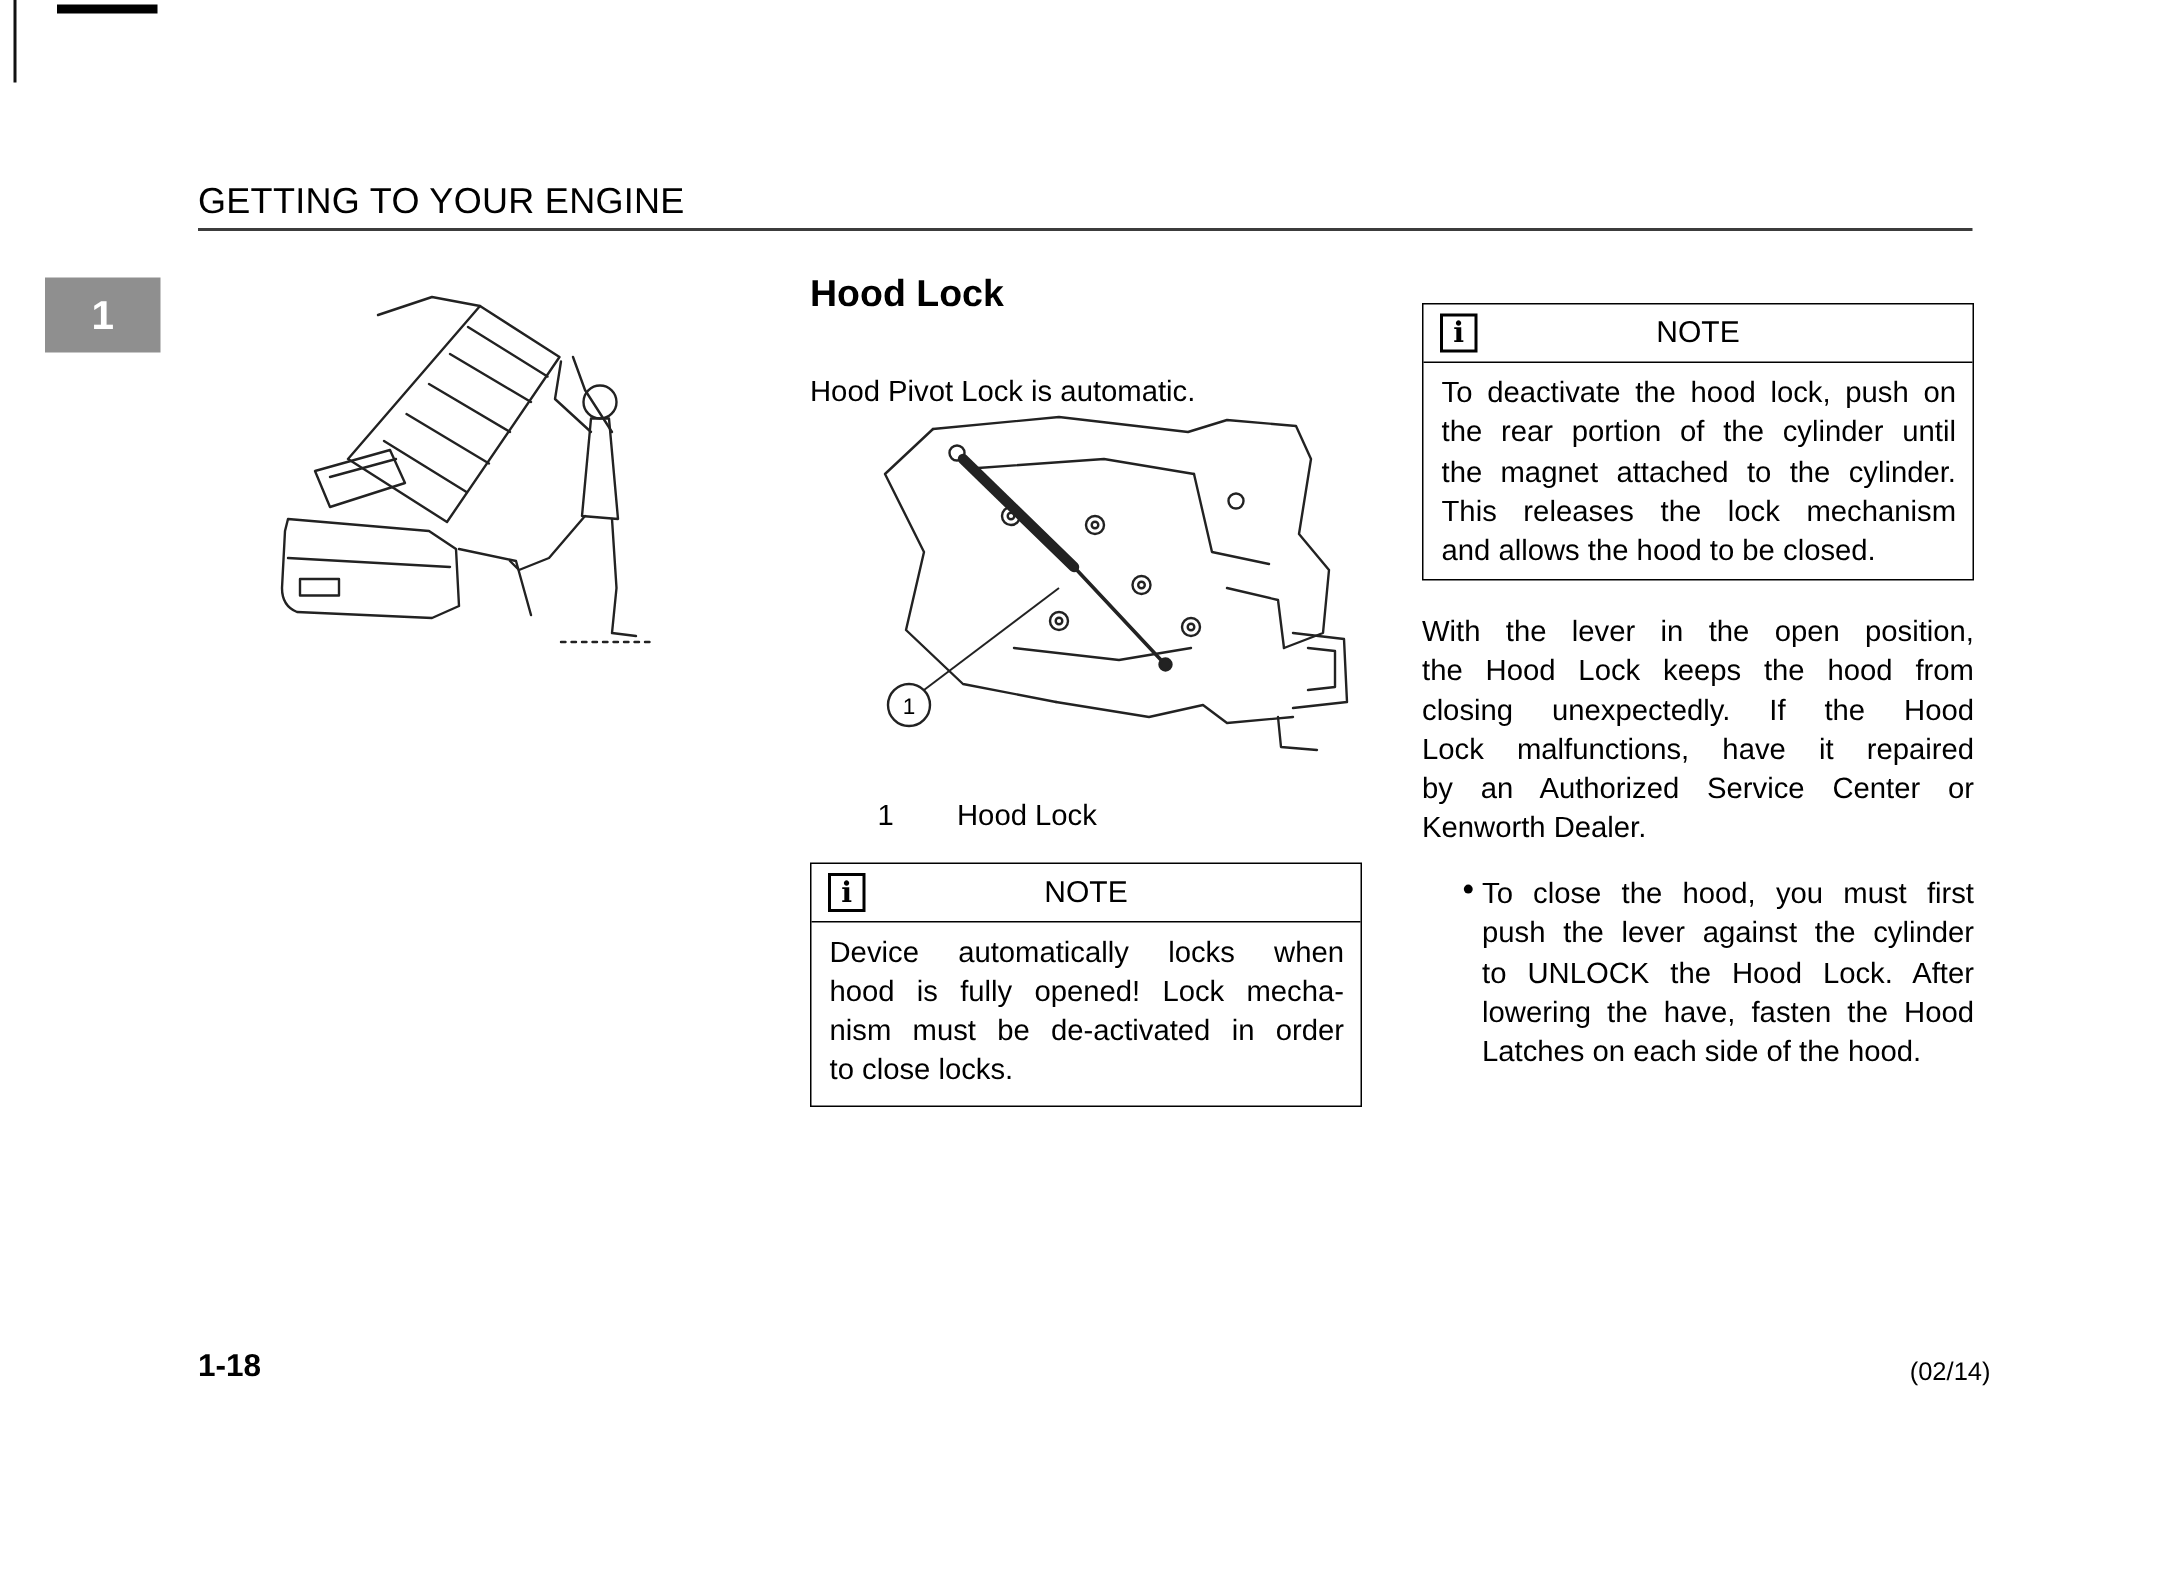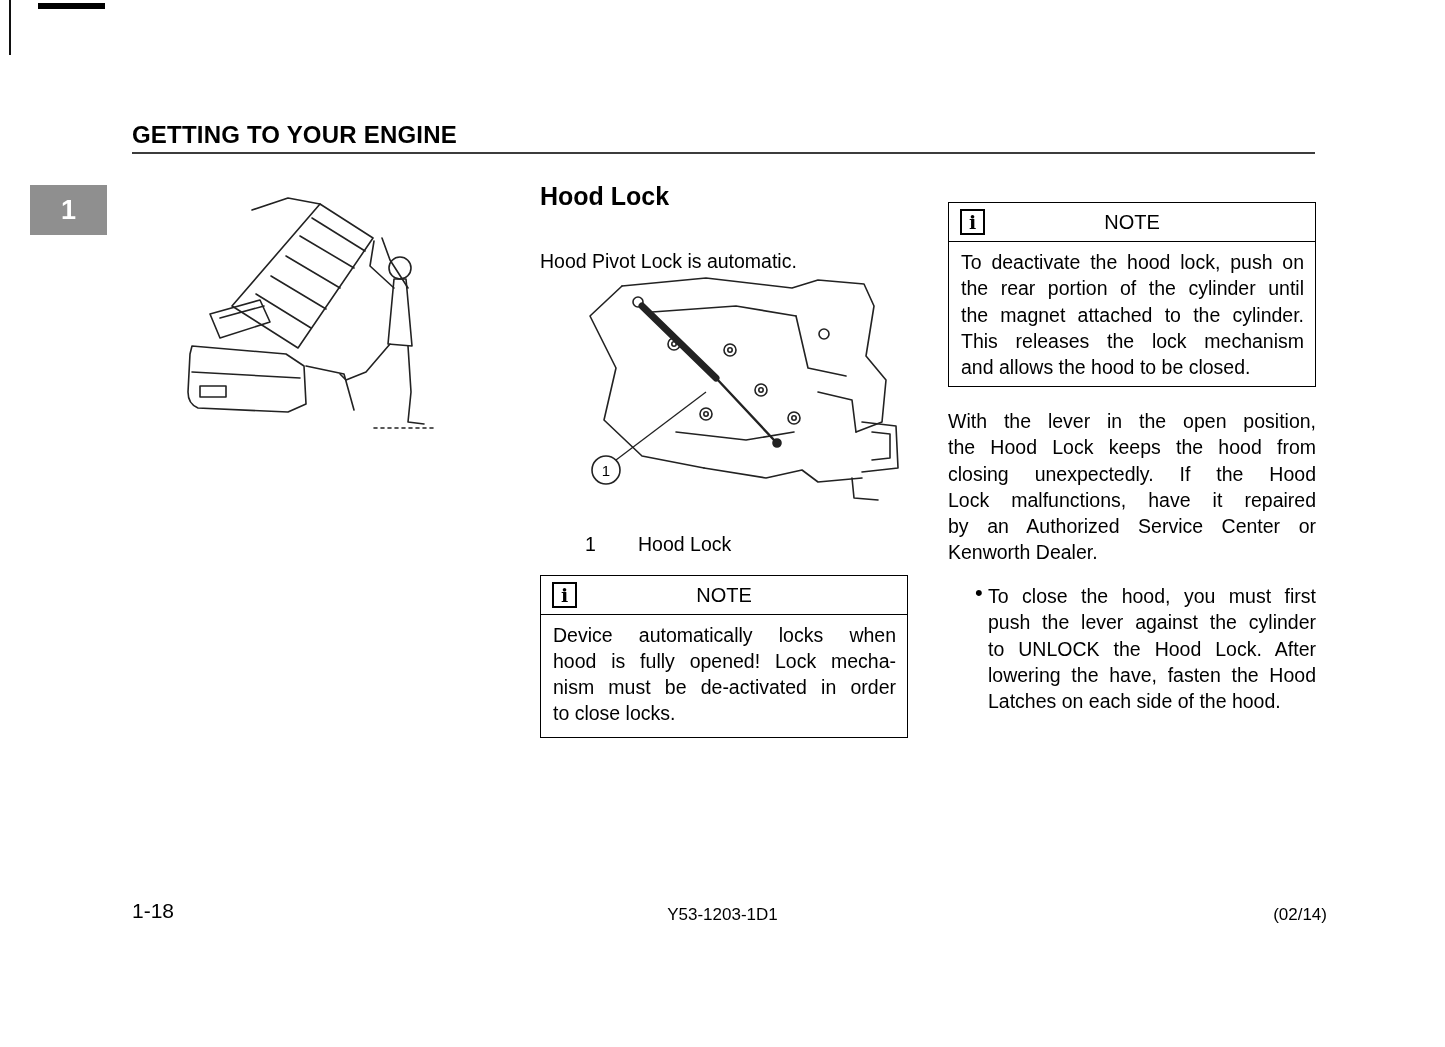--- a/index.html
+++ b/index.html
@@ -4,21 +4,21 @@
 <style>
   * { margin:0; padding:0; box-sizing:border-box; }
   html,body { width:1445px; height:1047px; background:#ffffff; }
   body { font-family:"Liberation Sans","DejaVu Sans",sans-serif; color:#000; }
   .page { position:relative; width:1445px; height:1047px; overflow:hidden; background:#fff; }
   .abs { position:absolute; }
 
   .regmark-h { left:38px; top:3px; width:67px; height:6px; background:#000; }
   .regmark-v { left:9px; top:0; width:2px; height:55px; background:#111; }
 
-  .header-title { left:132px; top:121px; font-size:24px; font-weight:700; letter-spacing:0.2px; }
+  .header-title { left:132px; top:121px; font-size:24px; font-weight:400; letter-spacing:0.2px; }
   .header-rule { left:132px; top:152px; width:1183px; height:2px; background:#3c3c3c; }
 
   .chapter-tab { left:30px; top:185px; width:77px; height:50px; background:#8f8f8f; color:#fff;
                  font-size:27px; font-weight:700; display:flex; align-items:center; justify-content:center; }
 
   .fig-left { left:168px; top:196px; }
   .fig-mid  { left:556px; top:272px; }
 
   .mid-heading { left:540px; top:182px; font-size:25px; font-weight:700; }
   .mid-intro   { left:540px; top:250px; font-size:19.5px; }
@@ -40,21 +40,21 @@
 
   .right-para { left:948px; top:408px; width:368px; font-size:19.5px; line-height:26.3px; }
 
   .right-bullet { left:948px; top:583px; width:368px; font-size:19.5px; line-height:26.3px; }
   .bullet-marker { position:absolute; left:27px; top:-3px; font-size:22px; }
   .bullet-lines { margin-left:40px; width:328px; }
 
   .jline { text-align:justify; text-align-last:justify; }
   .lline { text-align:left; }
 
-  .footer-page { left:132px; top:899px; font-size:21px; font-weight:400; }
+  .footer-page { left:132px; top:899px; font-size:21px; font-weight:700; }
   .footer-doc  { left:0; top:905px; width:1445px; text-align:center; font-size:17px; }
   .footer-rev  { right:118px; top:905px; font-size:17px; }
 
   svg .ink { stroke:#222; fill:none; stroke-width:1.6; stroke-linecap:round; stroke-linejoin:round; }
   svg text { font-family:"Liberation Sans",sans-serif; }
 </style>
 </head>
 <body>
 
 <div class="page">
@@ -187,16 +187,15 @@
     <div class="bullet-lines">
       <div class="jline">To close the hood, you must first</div>
       <div class="jline">push the lever against the cylinder</div>
       <div class="jline">to UNLOCK the Hood Lock.  After</div>
       <div class="jline">lowering the have, fasten the Hood</div>
       <div class="lline">Latches on each side of the hood.</div>
     </div>
   </div>
 
   <div class="abs footer-page">1-18</div>
-  <div class="abs footer-doc">Y53-1203-1D1</div>
   <div class="abs footer-rev">(02/14)</div>
 
 </div>
 
 </body></html>

